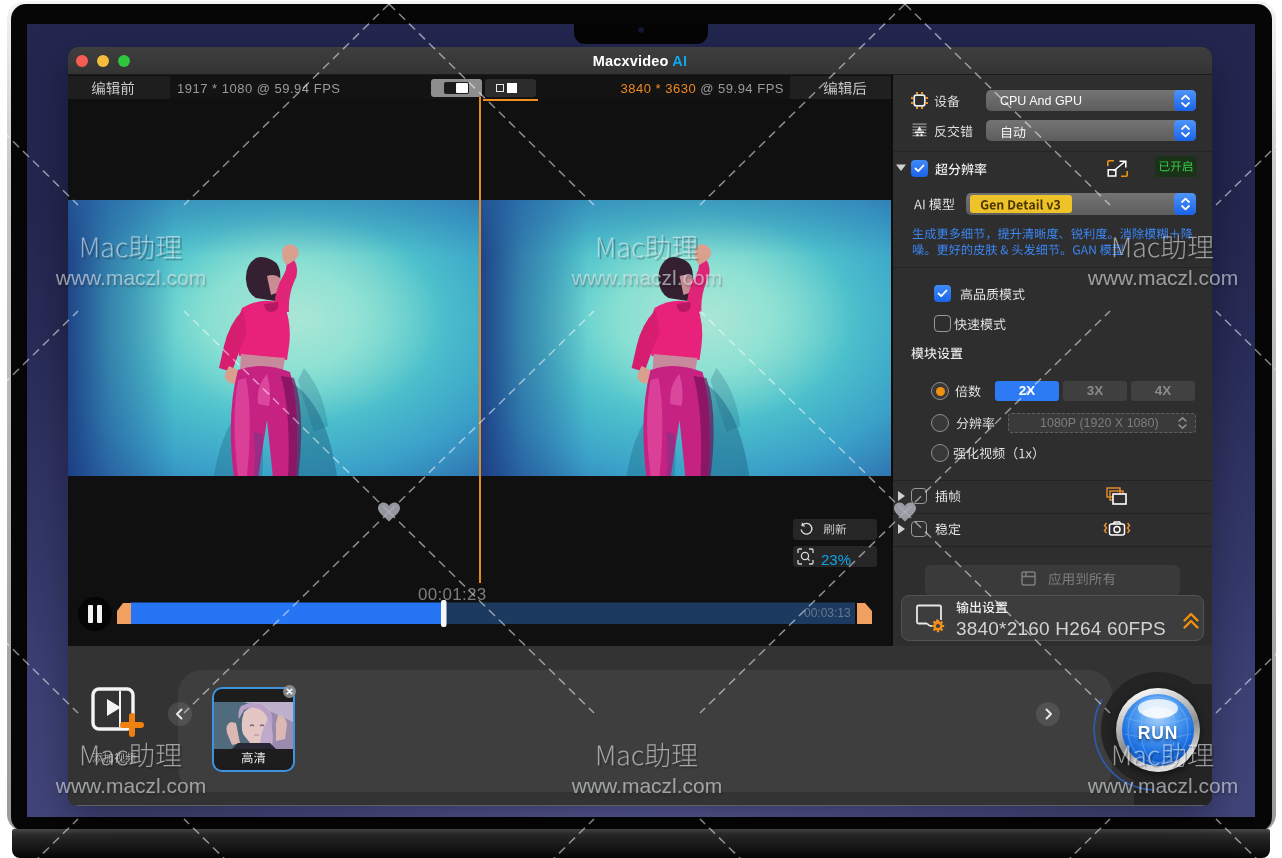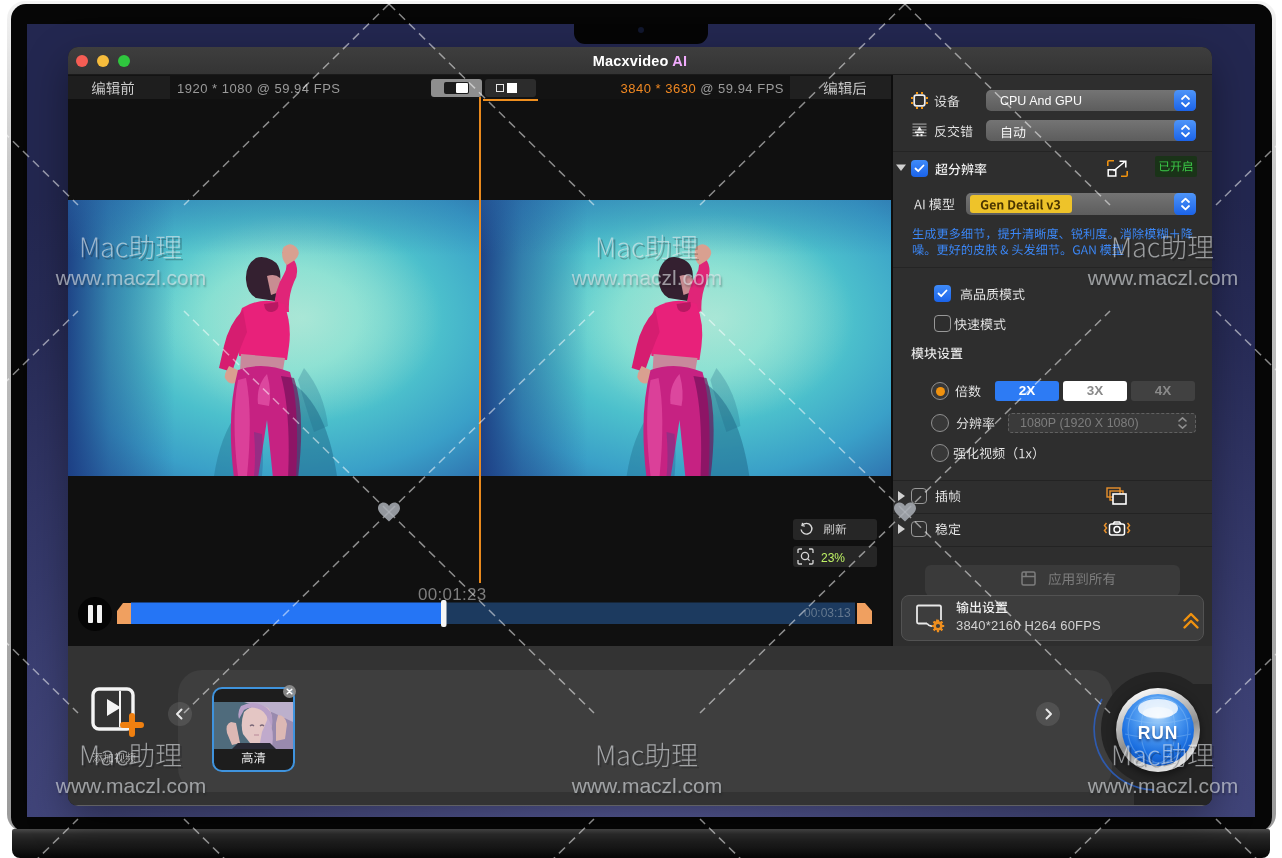--- a/index.html
+++ b/index.html
@@ -17,27 +17,27 @@
 
 <div class="abs" style="left:574px;top:24px;width:134px;height:20px;background:#050505;border-radius:0 0 11px 11px;"></div>
 <div class="abs" style="left:638px;top:27px;width:6px;height:6px;border-radius:50%;background:#11172e;"></div>
 
 <div class="abs" style="left:68px;top:47px;width:1144px;height:759px;border-radius:10px;background:#181818;box-shadow:0 15px 40px rgba(0,0,0,0.38);overflow:hidden;">
 
   <div class="abs" style="left:0;top:0;width:1144px;height:28px;background:linear-gradient(180deg,#3e3e3e,#343434);border-bottom:1px solid #1a1a1a;"></div>
   <div class="abs" style="left:8px;top:8px;width:12px;height:12px;border-radius:50%;background:#f55d54;"></div>
   <div class="abs" style="left:29px;top:8px;width:12px;height:12px;border-radius:50%;background:#f6bc3c;"></div>
   <div class="abs" style="left:50px;top:8px;width:12px;height:12px;border-radius:50%;background:#2fc63e;"></div>
-  <div class="abs" style="left:0;top:5.5px;width:1144px;height:17px;text-align:center;font-size:14.5px;font-weight:bold;color:#fff;letter-spacing:0.2px;">Macxvideo <span style="color:#f0abfc;text-align:center;">AI</span></div>
+  <div class="abs" style="left:0;top:5.5px;width:1144px;height:17px;text-align:center;font-size:14.5px;font-weight:bold;color:#fff;letter-spacing:0.2px;">Macxvideo <span style="color:#0ea5e9;text-align:center;">AI</span></div>
 
   <div class="abs" style="left:0;top:28px;width:823px;height:599px;background:#101010;"></div>
 
   <div class="abs" style="left:0;top:28px;width:823px;height:24px;background:#131313;"></div>
   <div class="abs" style="left:0px;top:29px;width:102px;height:23px;background:#1e1e1e;"></div>
-  <div class="abs" style="left:109px;top:33.5px;width:250px;height:16px;font-size:13px;color:#9a9a9a;letter-spacing:0.5px;">1920 * 1080 @ 59.94 FPS</div>
+  <div class="abs" style="left:109px;top:33.5px;width:250px;height:16px;font-size:13px;color:#9a9a9a;letter-spacing:0.5px;">1917 * 1080 @ 59.94 FPS</div>
 
   <div class="abs" style="left:363px;top:32px;width:51px;height:18px;background:#8e8e8e;border-radius:3px;"></div>
   <div class="abs" style="left:376px;top:35px;width:25px;height:12px;background:#1a1a1a;border-radius:2px;"></div>
   <div class="abs" style="left:388px;top:36px;width:12px;height:10px;background:#fff;border-radius:1px;"></div>
   <div class="abs" style="left:417px;top:32px;width:51px;height:18px;background:#2c2c2c;border-radius:3px;"></div>
   <div class="abs" style="left:428px;top:37px;width:8px;height:8px;border:1.3px solid #e8e8e8;background:none;"></div>
   <div class="abs" style="left:439px;top:36px;width:10px;height:10px;background:#fff;"></div>
   <div class="abs" style="left:415px;top:52px;width:55px;height:2px;background:#ef8f1f;"></div>
 
   <div class="abs" style="left:466px;top:33.5px;width:250px;height:16px;font-size:13px;color:#9a9a9a;letter-spacing:0.5px;text-align:right;"><span style="color:#f08822;">3840 * 3630</span> @ 59.94 FPS</div>
@@ -164,21 +164,21 @@
 <div class="abs" style="left:725px;top:499px;width:84px;height:21px;background:#262626;border-radius:3px;"></div>
 <svg class="abs" style="left:731px;top:475px;" width="15" height="15" viewBox="0 0 15 15" fill="none" stroke="#d8d8d8" stroke-width="1.4">
 <path d="M3.2,3.4 A5.4,5.4 0 1 1 2.1,7.5"></path>
         <path d="M3.6,0.8 L3.0,3.6 5.8,4.1" stroke-width="1.3"></path>
       </svg>
 <svg class="abs" style="left:729px;top:501px;" width="17" height="17" viewBox="0 0 17 17" fill="none" stroke="#d8d8d8" stroke-width="1.3">
 <path d="M1,5 V2.2 Q1,1 2.2,1 H5 M12,1 H14.8 Q16,1 16,2.2 V5 M16,12 V14.8 Q16,16 14.8,16 H12 M5,16 H2.2 Q1,16 1,14.8 V12"></path>
 <circle cx="8" cy="8" r="3.6"></circle>
         <path d="M10.6,10.6 L12.6,12.6"></path>
       </svg>
-<div class="abs" style="left:753px;top:504px;font-size:12px;color:#bef264;">23%</div>
+<div class="abs" style="left:753px;top:504px;font-size:15px;color:#0ea5e9;">23%</div>
 <div style="position:absolute;left:755px;top:473px">
         <svg width="24" height="17" viewBox="0 0 24.0 17.4" style="display:block;overflow:visible;" fill="#cfcfcf">
           <path transform="translate(0.0,13.9) scale(0.01200,-0.01200)" d="M647 736H718V173H647ZM847 821H920V20Q920 -17 910 -36Q900 -54 878 -64Q855 -73 814 -76Q774 -79 718 -79Q715 -63 708 -41Q701 -18 693 -1Q737 -2 775 -2Q813 -2 826 -2Q838 -1 843 3Q847 7 847 20ZM346 525H411V-78H346ZM515 417H578V110Q578 87 573 73Q568 58 552 50Q536 41 511 39Q487 37 451 37Q450 51 444 69Q438 86 430 99Q457 98 477 98Q496 98 503 98Q511 99 513 101Q515 104 515 111ZM106 783H174V445Q174 389 171 324Q168 258 159 190Q150 122 132 57Q115 -7 86 -61Q81 -54 70 -46Q60 -37 49 -30Q38 -22 29 -18Q56 32 72 91Q87 149 95 211Q102 273 104 333Q106 393 106 445ZM143 783H574V520H143V588H503V715H143ZM192 417H547V353H250V30H192Z"></path>
           <path transform="translate(12.0,13.9) scale(0.01200,-0.01200)" d="M586 502H958V432H586ZM61 735H503V672H61ZM50 339H507V273H50ZM46 507H519V443H46ZM775 473H848V-75H775ZM126 651 187 665Q203 633 214 593Q226 553 230 525L165 507Q162 536 152 577Q141 617 126 651ZM377 667 447 652Q431 607 413 561Q395 514 379 481L318 495Q328 519 339 549Q350 579 361 611Q371 642 377 667ZM866 822 927 767Q879 749 820 734Q761 719 698 707Q635 695 577 687Q574 699 567 715Q560 732 553 744Q609 753 668 765Q726 778 778 793Q830 807 866 822ZM214 827 282 844Q300 814 318 777Q335 740 343 714L273 693Q266 720 249 758Q232 796 214 827ZM251 468H320V17Q320 -9 313 -24Q307 -38 290 -47Q273 -55 247 -57Q221 -59 184 -59Q183 -45 176 -27Q170 -9 162 5Q188 4 209 4Q231 4 239 5Q251 5 251 18ZM553 744H623V400Q623 346 619 284Q616 222 605 159Q594 96 574 37Q553 -22 518 -71Q513 -63 502 -54Q491 -46 480 -37Q469 -29 460 -25Q503 35 522 109Q542 182 547 258Q553 334 553 400ZM360 213 411 240Q436 203 460 159Q484 114 495 83L442 51Q430 84 406 130Q383 176 360 213ZM135 235 196 220Q179 168 151 117Q124 66 94 30Q85 38 69 50Q53 61 41 68Q71 101 96 145Q120 189 135 235Z"></path>
         </svg>
       </div>
 
 <div class="abs" style="left:350px;top:538px;font-size:17px;color:#7d7d7d;letter-spacing:0.3px;">00:01:23</div>
 
 <div class="abs" style="left:10px;top:550px;width:34px;height:34px;border-radius:50%;background:#050505;"></div>
@@ -406,33 +406,33 @@
 <div class="abs" style="left:863px;top:335px;width:18px;height:18px;border-radius:50%;border:1.5px solid #8f8f8f;background:#383838;"></div>
 <div class="abs" style="left:867.5px;top:339.5px;width:9px;height:9px;border-radius:50%;background:#f0920f;"></div>
 <div style="position:absolute;left:887px;top:334px">
         <svg width="26" height="19" viewBox="0 0 26.0 18.8" style="display:block;overflow:visible;" fill="#e8e8e8">
           <path transform="translate(0.0,15.1) scale(0.01300,-0.01300)" d="M433 32H825V-36H433ZM395 289H871V-76H797V222H466V-79H395ZM349 729H928V661H349ZM309 445H959V377H309ZM776 653 848 634Q833 597 816 557Q799 516 782 480Q765 443 749 415L688 433Q703 462 719 500Q736 539 751 580Q766 621 776 653ZM420 630 483 649Q505 608 523 560Q541 512 547 476L481 455Q475 491 458 540Q442 589 420 630ZM576 837 646 848Q659 816 670 778Q681 740 685 713L611 698Q607 724 598 764Q588 804 576 837ZM265 838 335 817Q304 733 262 650Q220 568 172 495Q124 423 71 366Q68 375 60 388Q52 402 44 416Q36 430 29 439Q76 488 120 552Q163 616 201 689Q238 762 265 838ZM160 577 231 648 232 647V-80H160Z"></path>
           <path transform="translate(13.0,15.1) scale(0.01300,-0.01300)" d="M70 323H454V260H70ZM50 654H531V592H50ZM443 821 506 793Q485 759 461 724Q437 689 417 664L368 688Q381 706 394 729Q408 753 421 777Q434 802 443 821ZM257 841H327V404H257ZM88 793 143 815Q164 785 182 749Q201 713 207 686L150 661Q144 687 126 725Q108 762 88 793ZM258 628 309 598Q285 557 248 515Q210 473 167 437Q123 402 80 378Q73 391 62 408Q50 425 39 435Q81 454 123 484Q165 514 201 552Q237 590 258 628ZM316 607Q330 600 356 583Q382 567 412 548Q443 529 468 513Q493 497 503 489L461 435Q448 447 425 466Q401 485 373 506Q345 527 320 545Q295 564 279 574ZM612 646H948V576H612ZM629 832 698 821Q683 725 661 637Q639 548 608 471Q578 395 538 337Q533 343 522 352Q512 361 500 369Q489 378 481 383Q520 436 549 507Q577 578 597 661Q617 744 629 832ZM813 606 883 599Q860 430 815 300Q770 171 692 77Q614 -18 493 -83Q489 -75 482 -64Q475 -52 467 -40Q458 -29 451 -22Q566 34 639 121Q712 207 753 328Q794 449 813 606ZM647 583Q670 450 711 332Q753 214 817 126Q881 37 972 -12Q959 -22 945 -40Q930 -57 921 -71Q827 -14 761 81Q696 176 653 301Q611 427 585 572ZM110 153 157 198Q209 178 266 151Q323 124 374 96Q425 68 460 43L412 -6Q379 19 328 48Q277 78 220 105Q163 133 110 153ZM429 323H442L454 326L495 309Q464 201 402 126Q340 50 256 2Q173 -45 77 -72Q71 -59 61 -41Q51 -24 41 -14Q130 7 209 48Q287 90 345 156Q402 221 429 312ZM110 153Q132 184 155 224Q178 264 198 307Q219 349 233 387L300 375Q284 334 263 291Q242 248 220 209Q198 170 178 140Z"></path>
         </svg>
       </div>
 
 <div class="abs" style="left:927px;top:334px;width:64px;height:20px;background:#2d7bf4;border-radius:3px;color:#fff;font-weight:bold;font-size:13.5px;text-align:center;line-height:20px;">2X</div>
-<div class="abs" style="left:995px;top:334px;width:64px;height:20px;background:#ffffff;border-radius:3px;color:#8a8a8a;font-weight:bold;font-size:13.5px;text-align:center;line-height:20px;">3X</div>
+<div class="abs" style="left:995px;top:334px;width:64px;height:20px;background:#404040;border-radius:3px;color:#8a8a8a;font-weight:bold;font-size:13.5px;text-align:center;line-height:20px;">3X</div>
 <div class="abs" style="left:1063px;top:334px;width:64px;height:20px;background:#414141;border-radius:3px;color:#8a8a8a;font-weight:bold;font-size:13.5px;text-align:center;line-height:20px;">4X</div>
 <div class="abs" style="left:863px;top:367px;width:18px;height:18px;border-radius:50%;border:1.5px solid #8f8f8f;background:#383838;"></div>
 <div style="position:absolute;left:888px;top:366px">
         <svg width="39" height="19" viewBox="0 0 39.0 18.8" style="display:block;overflow:visible;" fill="#e8e8e8">
           <path transform="translate(0.0,15.1) scale(0.01300,-0.01300)" d="M187 462H760V388H187ZM734 462H812Q812 462 812 455Q812 448 812 439Q812 431 811 426Q805 311 800 230Q794 149 787 96Q780 42 771 12Q761 -19 748 -34Q732 -53 714 -60Q696 -67 670 -69Q645 -71 602 -70Q559 -70 512 -67Q510 -50 504 -29Q498 -8 487 8Q536 4 578 3Q620 2 637 2Q667 2 680 14Q694 28 703 74Q713 120 721 210Q728 301 734 448ZM324 820 404 798Q370 714 323 637Q277 561 222 496Q168 432 108 384Q102 392 90 403Q78 414 66 424Q53 435 44 442Q104 485 157 544Q210 603 252 674Q295 744 324 820ZM673 822Q697 772 730 719Q763 666 801 617Q840 568 881 527Q922 486 961 456Q952 449 940 438Q929 427 918 415Q908 403 900 393Q861 427 820 473Q779 519 739 572Q700 625 665 682Q630 739 604 794ZM386 441H465Q456 359 438 282Q421 204 383 135Q346 66 281 10Q216 -45 111 -83Q107 -73 99 -61Q91 -50 82 -38Q73 -27 65 -19Q163 13 223 62Q283 111 316 173Q349 234 364 302Q378 370 386 441Z"></path>
           <path transform="translate(13.0,15.1) scale(0.01300,-0.01300)" d="M415 636 470 630Q471 580 468 523Q464 465 455 411Q447 356 432 313L374 331Q388 370 397 422Q406 475 410 531Q415 587 415 636ZM523 831H588V459Q588 383 581 310Q575 236 555 168Q534 99 494 37Q454 -24 388 -77Q383 -70 375 -61Q367 -52 358 -43Q349 -34 342 -28Q403 20 439 77Q475 133 494 196Q512 258 518 324Q523 391 523 459ZM53 707H367V643H53ZM43 444H375V380H43ZM89 616 144 627Q160 588 170 541Q180 494 181 460L122 447Q121 481 112 529Q103 577 89 616ZM282 631 344 615Q330 566 314 513Q298 459 284 421L231 435Q240 461 250 496Q260 531 269 566Q277 602 282 631ZM622 708H946V644H622ZM610 440H960V377H610ZM655 615 709 627Q725 587 736 540Q746 493 749 459L690 446Q689 480 679 528Q669 575 655 615ZM860 633 924 618Q913 584 901 546Q889 509 877 474Q865 439 854 412L801 426Q812 454 823 491Q834 527 844 565Q854 603 860 633ZM750 418H821V-80H750ZM622 234H947V170H622ZM176 420H246V247Q246 208 240 164Q235 121 220 77Q205 33 177 -8Q149 -48 103 -81Q96 -70 82 -54Q69 -39 57 -31Q97 -4 121 31Q146 66 157 104Q169 142 172 178Q176 215 176 247ZM138 814 200 834Q221 800 240 758Q259 716 268 688L202 664Q194 693 175 736Q157 779 138 814ZM57 260H366V197H57ZM712 820 774 840Q795 803 815 760Q836 717 845 687L780 664Q771 694 752 739Q733 783 712 820Z"></path>
           <path transform="translate(26.0,15.1) scale(0.01300,-0.01300)" d="M460 284H540V-80H460ZM51 202H950V132H51ZM71 750H941V681H71ZM829 643 892 605Q858 570 817 537Q777 503 742 478L687 515Q710 531 736 554Q762 576 787 599Q811 623 829 643ZM551 443 607 466Q630 441 652 410Q675 379 694 350Q713 321 724 297L664 270Q655 294 637 324Q618 354 596 386Q574 417 551 443ZM56 337Q103 357 169 388Q236 418 304 451L319 394Q261 363 202 332Q144 301 94 277ZM85 599 136 640Q163 624 192 605Q222 585 247 565Q273 544 290 527L236 481Q221 498 196 519Q170 540 141 561Q112 583 85 599ZM677 408 730 448Q764 429 802 405Q840 380 874 356Q908 331 930 311L874 266Q853 286 820 311Q787 336 749 362Q712 387 677 408ZM338 483Q336 490 333 502Q329 514 325 526Q321 538 317 547Q327 549 339 558Q350 566 361 579Q370 588 389 612Q407 635 429 667Q451 699 467 732L532 706Q500 652 460 604Q419 555 381 520V518Q381 518 374 515Q368 512 360 506Q351 501 345 495Q338 489 338 483ZM338 483 338 535 375 557 570 568Q565 555 562 537Q558 519 556 508Q491 504 451 500Q411 496 388 494Q366 491 355 488Q344 486 338 483ZM318 284Q317 291 313 302Q309 314 305 327Q301 339 297 349Q314 352 334 365Q354 378 379 399Q393 410 420 435Q447 460 481 494Q515 528 551 569Q587 609 618 650L679 615Q605 529 524 452Q443 375 363 319V317Q363 317 357 314Q350 311 341 306Q332 300 325 295Q318 289 318 284ZM318 284 317 335 355 358 661 384Q660 370 660 353Q659 336 660 325Q553 315 489 309Q425 302 391 298Q356 294 341 291Q326 287 318 284ZM435 828 508 847Q527 823 546 792Q564 762 574 739L498 715Q489 738 471 770Q452 802 435 828Z"></path>
         </svg>
       </div>
 
 <div class="abs" style="left:940px;top:366px;width:188px;height:20px;background:#3a3a3a;border:1px dashed #616161;border-radius:4px;"></div>
-<div class="abs" style="left:952px;top:369px;font-size:12.5px;color:#7d7d7d;">1080P (1920 X 1080)</div>
+<div class="abs" style="left:972px;top:369px;font-size:12.5px;color:#7d7d7d;">1080P (1920 X 1080)</div>
 <svg class="abs" style="left:1108px;top:369px;" width="13" height="14" viewBox="0 0 13 14" fill="none" stroke="#909090" stroke-width="1.6" stroke-linecap="round" stroke-linejoin="round">
         <path d="M3,5 L6.5,1.8 10,5"></path>
         <path d="M3,9 L6.5,12.2 10,9"></path>
       </svg>
 <div class="abs" style="left:863px;top:397px;width:18px;height:18px;border-radius:50%;border:1.5px solid #8f8f8f;background:#383838;"></div>
 <div style="position:absolute;left:885px;top:396px">
         <svg width="92" height="19" viewBox="0 0 91.7 18.8" style="display:block;overflow:visible;" fill="#e8e8e8">
           <path transform="translate(0.0,15.1) scale(0.01300,-0.01300)" d="M381 18Q445 21 529 26Q613 31 707 37Q802 44 897 50L896 -17Q806 -24 715 -31Q624 -38 541 -44Q458 -50 392 -55ZM778 134 839 160Q865 127 890 87Q915 47 935 9Q955 -29 965 -59L900 -88Q891 -58 871 -19Q852 19 828 60Q803 100 778 134ZM493 384V241H837V384ZM427 447H906V178H427ZM517 723V600H807V723ZM448 787H879V537H448ZM628 553H699V6L628 4ZM91 335H314V266H91ZM290 335H364Q364 335 363 329Q363 323 363 315Q362 307 361 302Q355 188 347 118Q339 47 329 9Q319 -28 305 -43Q292 -58 277 -65Q261 -71 240 -73Q221 -75 190 -74Q159 -74 124 -72Q123 -56 118 -36Q112 -17 103 -2Q137 -5 167 -6Q196 -7 209 -7Q221 -7 229 -5Q237 -3 243 4Q253 14 262 48Q270 82 277 149Q284 215 290 322ZM85 564H152Q148 515 142 461Q136 406 130 355Q123 304 117 267H47Q54 305 62 357Q69 408 75 462Q81 517 85 564ZM102 564H298V718H58V787H368V495H102Z"></path>
           <path transform="translate(13.0,15.1) scale(0.01300,-0.01300)" d="M516 822H596V79Q596 38 607 25Q618 13 654 13Q663 13 686 13Q708 13 735 13Q762 13 785 13Q809 13 820 13Q846 13 859 31Q872 49 878 96Q884 142 887 228Q898 220 911 213Q924 205 937 200Q951 194 962 191Q957 97 945 42Q933 -13 905 -37Q877 -62 824 -62Q817 -62 799 -62Q782 -62 758 -62Q735 -62 712 -62Q688 -62 671 -62Q653 -62 646 -62Q596 -62 568 -49Q540 -37 528 -6Q516 26 516 81ZM867 695 939 647Q868 547 775 458Q682 370 580 298Q478 225 377 173Q371 182 362 192Q353 202 342 213Q332 223 322 230Q421 279 522 350Q622 421 712 509Q802 597 867 695ZM313 840 387 817Q352 732 305 650Q257 568 203 496Q149 424 92 369Q88 377 79 391Q70 405 60 419Q50 434 42 442Q96 490 147 554Q197 617 240 691Q282 764 313 840ZM207 592 285 669 286 668V-80H207Z"></path>
           <path transform="translate(26.0,15.1) scale(0.01300,-0.01300)" d="M450 791H907V259H832V725H523V259H450ZM671 276H741V28Q741 7 748 0Q756 -8 777 -8H858Q876 -8 885 5Q893 18 897 54Q900 91 902 163Q917 151 934 144Q951 136 965 133Q960 55 951 11Q943 -32 922 -48Q901 -65 857 -65H766Q715 -65 693 -48Q671 -30 671 20ZM637 649H709V452Q709 388 698 316Q686 244 654 173Q622 102 561 36Q500 -29 402 -81Q398 -72 389 -62Q381 -52 371 -41Q362 -30 354 -25Q449 24 505 83Q562 142 591 205Q619 268 628 332Q637 395 637 454ZM63 668H349V599H63ZM190 374 261 459V-79H190ZM262 441Q272 431 293 409Q313 387 336 360Q359 334 379 311Q398 289 407 279L359 219Q348 236 329 261Q311 287 290 315Q269 342 250 366Q231 390 219 404ZM327 668H343L357 671L397 644Q365 555 313 472Q261 388 199 319Q137 250 74 204Q71 214 65 229Q59 243 52 257Q45 270 39 277Q98 317 154 377Q211 437 256 509Q302 580 327 652ZM154 804 211 838Q241 810 267 775Q294 739 308 713L247 673Q234 701 208 738Q181 775 154 804Z"></path>
@@ -514,21 +514,21 @@
         <path d="M3.5,16.5 L10,10 16.5,16.5"></path>
       </svg>
 <div style="position:absolute;left:888px;top:550px">
         <svg width="52" height="19" viewBox="0 0 52.0 18.8" style="display:block;overflow:visible;" fill="#f2f2f2">
           <path transform="translate(0.0,15.1) scale(0.01300,-0.01300)" d="M42 728H368V643H42ZM212 566H293V-82H212ZM37 175Q100 186 188 205Q275 224 365 243L372 164Q290 143 208 123Q125 102 58 87ZM67 320Q65 328 60 343Q56 357 50 372Q45 387 40 397Q53 401 63 423Q73 445 84 479Q89 495 99 532Q109 570 121 620Q132 671 142 729Q152 786 156 843L243 830Q231 749 212 666Q193 582 169 506Q145 429 120 368V367Q120 367 112 362Q104 357 93 350Q83 342 75 334Q67 326 67 320ZM67 320V398L111 420H365V335H139Q115 335 94 331Q73 327 67 320ZM470 602H855V526H470ZM410 468H628V395H486V-80H410ZM606 468H682V8Q682 -20 677 -37Q671 -55 653 -65Q636 -74 612 -76Q587 -78 553 -78Q552 -62 546 -40Q539 -18 531 -2Q552 -3 570 -3Q588 -3 595 -3Q606 -3 606 9ZM467 328H662V258H467ZM466 190H661V120H466ZM729 446H801V82H729ZM856 483H931V16Q931 -15 924 -33Q917 -51 895 -61Q875 -70 843 -72Q811 -75 765 -75Q763 -59 757 -37Q750 -15 742 1Q775 0 803 0Q831 0 841 1Q856 1 856 16ZM658 849 735 815Q696 756 643 702Q589 648 528 604Q467 559 403 527Q393 544 377 564Q360 584 343 598Q403 625 463 664Q523 703 574 751Q624 798 658 849ZM693 805Q752 736 825 689Q898 643 980 608Q964 594 948 573Q931 553 922 534Q835 580 760 636Q686 693 620 776Z"></path>
           <path transform="translate(13.0,15.1) scale(0.01300,-0.01300)" d="M445 843H550V21H445ZM797 344H902V-83H797ZM144 756H244V494H758V756H862V402H144ZM96 343H201V67H846V-27H96Z"></path>
           <path transform="translate(26.0,15.1) scale(0.01300,-0.01300)" d="M112 771 174 828Q201 806 231 779Q261 752 288 726Q315 699 331 678L266 611Q250 633 225 661Q199 689 169 718Q140 747 112 771ZM170 -67 150 17 171 51 363 201Q369 182 379 158Q390 135 398 122Q330 68 288 35Q246 1 222 -18Q199 -37 188 -48Q177 -59 170 -67ZM40 533H219V442H40ZM506 810H772V722H506ZM383 406H845V317H383ZM816 406H833L849 409L907 384Q876 282 824 205Q771 128 702 72Q632 16 549 -22Q465 -61 373 -84Q367 -65 354 -41Q341 -16 329 -1Q413 16 490 49Q568 81 632 130Q696 178 744 243Q791 309 816 391ZM497 336Q536 250 603 182Q671 114 763 67Q855 20 968 -2Q958 -12 947 -27Q936 -42 926 -57Q916 -73 910 -86Q735 -44 611 57Q488 157 417 308ZM482 810H570V697Q570 649 556 599Q543 548 505 502Q467 457 395 423Q389 433 378 446Q366 460 354 473Q342 486 333 492Q398 521 429 556Q461 590 471 627Q482 664 482 700ZM728 810H818V583Q818 562 821 553Q824 544 836 544Q842 544 854 544Q866 544 878 544Q891 544 897 544Q908 544 923 546Q938 547 947 550Q949 532 951 509Q953 486 955 470Q945 466 930 465Q914 464 899 464Q891 464 877 464Q862 464 848 464Q834 464 828 464Q787 464 765 476Q744 488 736 515Q728 542 728 585ZM170 -67Q167 -55 158 -40Q150 -25 140 -10Q130 5 121 13Q132 21 143 34Q155 47 163 66Q171 84 171 108V533H263V35Q263 35 249 24Q235 14 217 -3Q199 -19 184 -36Q170 -54 170 -67Z"></path>
           <path transform="translate(39.0,15.1) scale(0.01300,-0.01300)" d="M657 742V666H802V742ZM428 742V666H570V742ZM202 742V666H341V742ZM112 807H898V600H112ZM67 549H923V478H67ZM447 621 544 615Q537 562 525 503Q514 444 503 401H415Q421 431 427 468Q433 506 438 546Q443 586 447 621ZM54 13H949V-56H54ZM228 319H771V267H228ZM232 218H769V167H232ZM236 116H774V64H236ZM181 427H817V-25H724V367H270V-25H181Z"></path>
         </svg>
       </div>
-<div class="abs" style="left:888px;top:571px;font-size:13px;color:#d2d2d2;letter-spacing:0.2px;">3840*2160 H264 60FPS</div>
+<div class="abs" style="left:888px;top:571px;font-size:19px;color:#d2d2d2;letter-spacing:0.2px;">3840*2160 H264 60FPS</div>
 
 <div class="abs" style="left:0;top:599px;width:1144px;height:160px;background:#333333;"></div>
 <div class="abs" style="left:0;top:757.5px;width:1144px;height:1.5px;background:rgba(160,160,168,0.42);z-index:5;"></div>
 <div class="abs" style="left:110px;top:623px;width:934px;height:122px;background:#3e3e3e;border-radius:24px;"></div>
 
 <svg class="abs" style="left:1008px;top:599px;" width="136" height="159" viewBox="0 0 136 159">
 <g fill="#242424">
 <circle cx="82" cy="83" r="57"></circle>
 <rect x="108" y="38" width="28" height="121"></rect>
 <rect x="58" y="106" width="78" height="53"></rect>

